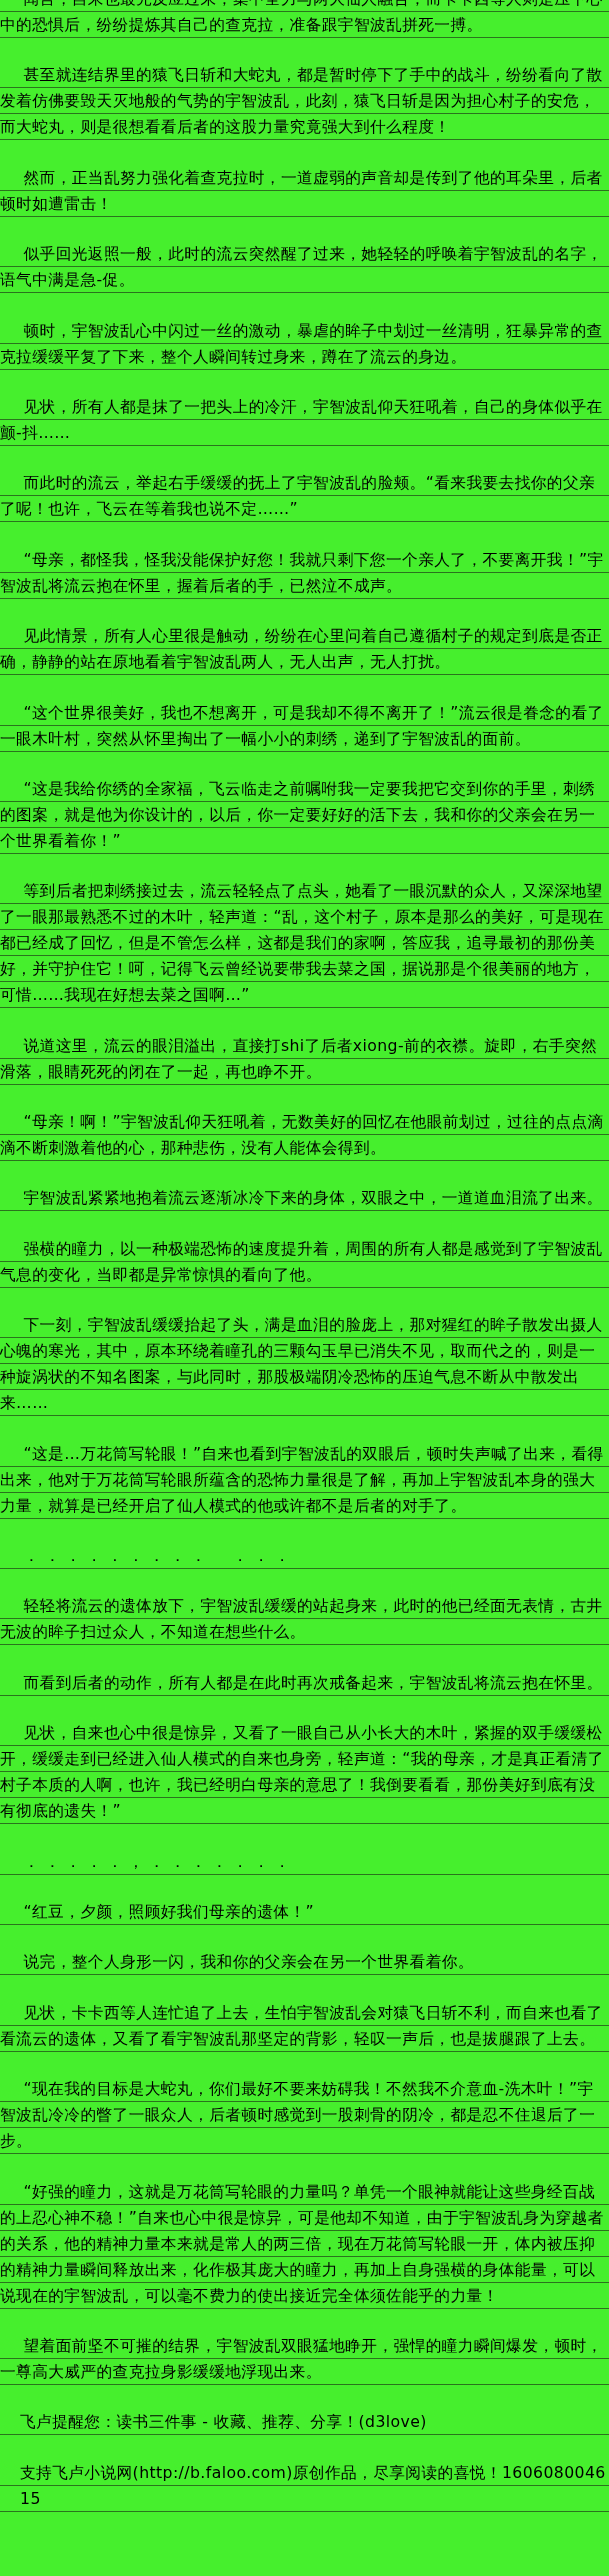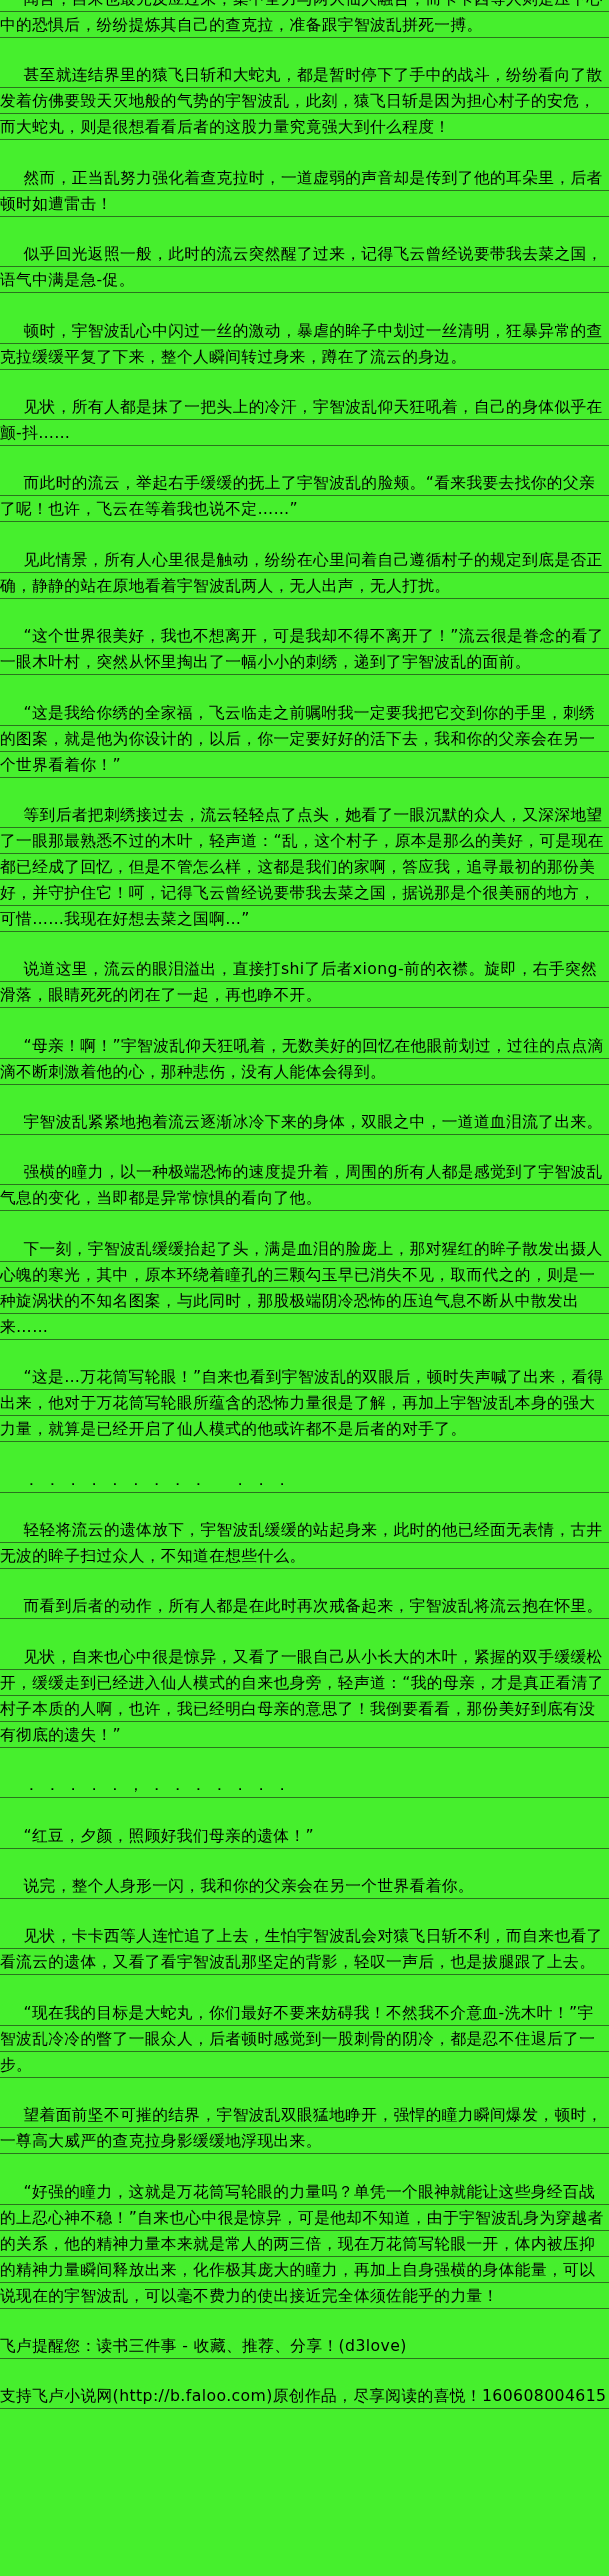--- a/index.html
+++ b/index.html
@@ -37,55 +37,57 @@
       transparent 25px,
       rgba(25, 40, 20, 0.62) 25px,
       rgba(25, 40, 20, 0.62) 26px
     );
   }
   p.para.dots {
     letter-spacing: 5.2px;
   }
   p.para.footer {
     text-indent: 0;
+    padding-left: 20px;
   }
   p.para:last-child {
     margin-bottom: 0;
   }
 </style>
 </head>
 <body>
 
 <div class="page">
   <div class="chapter">
       <p class="para ">闻言，自来也最先反应过来，集中全力与两大仙人融合，而卡卡西等人则是压下心中的恐惧后，纷纷提炼其自己的查克拉，准备跟宇智波乱拼死一搏。</p>
       <p class="para ">甚至就连结界里的猿飞日斩和大蛇丸，都是暂时停下了手中的战斗，纷纷看向了散发着仿佛要毁天灭地般的气势的宇智波乱，此刻，猿飞日斩是因为担心村子的安危，而大蛇丸，则是很想看看后者的这股力量究竟强大到什么程度！</p>
       <p class="para ">然而，正当乱努力强化着查克拉时，一道虚弱的声音却是传到了他的耳朵里，后者顿时如遭雷击！</p>
-      <p class="para ">似乎回光返照一般，此时的流云突然醒了过来，记得飞云曾经说要带我去菜之国，语气中满是急-促。</p>
+      <p class="para ">似乎回光返照一般，此时的流云突然醒了过来，她轻轻的呼唤着宇智波乱的名字，语气中满是急-促。</p>
       <p class="para ">顿时，宇智波乱心中闪过一丝的激动，暴虐的眸子中划过一丝清明，狂暴异常的查克拉缓缓平复了下来，整个人瞬间转过身来，蹲在了流云的身边。</p>
       <p class="para ">见状，所有人都是抹了一把头上的冷汗，宇智波乱仰天狂吼着，自己的身体似乎在颤-抖……</p>
       <p class="para ">而此时的流云，举起右手缓缓的抚上了宇智波乱的脸颊。“看来我要去找你的父亲了呢！也许，飞云在等着我也说不定……”</p>
+      <p class="para ">“母亲，都怪我，怪我没能保护好您！我就只剩下您一个亲人了，不要离开我！”宇智波乱将流云抱在怀里，握着后者的手，已然泣不成声。</p>
       <p class="para ">见此情景，所有人心里很是触动，纷纷在心里问着自己遵循村子的规定到底是否正确，静静的站在原地看着宇智波乱两人，无人出声，无人打扰。</p>
       <p class="para ">“这个世界很美好，我也不想离开，可是我却不得不离开了！”流云很是眷念的看了一眼木叶村，突然从怀里掏出了一幅小小的刺绣，递到了宇智波乱的面前。</p>
       <p class="para ">“这是我给你绣的全家福，飞云临走之前嘱咐我一定要我把它交到你的手里，刺绣的图案，就是他为你设计的，以后，你一定要好好的活下去，我和你的父亲会在另一个世界看着你！”</p>
       <p class="para ">等到后者把刺绣接过去，流云轻轻点了点头，她看了一眼沉默的众人，又深深地望了一眼那最熟悉不过的木叶，轻声道：“乱，这个村子，原本是那么的美好，可是现在都已经成了回忆，但是不管怎么样，这都是我们的家啊，答应我，追寻最初的那份美好，并守护住它！呵，记得飞云曾经说要带我去菜之国，据说那是个很美丽的地方，可惜……我现在好想去菜之国啊…”</p>
       <p class="para ">说道这里，流云的眼泪溢出，直接打shi了后者xiong-前的衣襟。旋即，右手突然滑落，眼睛死死的闭在了一起，再也睁不开。</p>
       <p class="para ">“母亲！啊！”宇智波乱仰天狂吼着，无数美好的回忆在他眼前划过，过往的点点滴滴不断刺激着他的心，那种悲伤，没有人能体会得到。</p>
       <p class="para ">宇智波乱紧紧地抱着流云逐渐冰冷下来的身体，双眼之中，一道道血泪流了出来。</p>
       <p class="para ">强横的瞳力，以一种极端恐怖的速度提升着，周围的所有人都是感觉到了宇智波乱气息的变化，当即都是异常惊惧的看向了他。</p>
       <p class="para ">下一刻，宇智波乱缓缓抬起了头，满是血泪的脸庞上，那对猩红的眸子散发出摄人心魄的寒光，其中，原本环绕着瞳孔的三颗勾玉早已消失不见，取而代之的，则是一种旋涡状的不知名图案，与此同时，那股极端阴冷恐怖的压迫气息不断从中散发出来……</p>
       <p class="para ">“这是…万花筒写轮眼！”自来也看到宇智波乱的双眼后，顿时失声喊了出来，看得出来，他对于万花筒写轮眼所蕴含的恐怖力量很是了解，再加上宇智波乱本身的强大力量，就算是已经开启了仙人模式的他或许都不是后者的对手了。</p>
       <p class="para dots">．．．．．．．．．　．．．</p>
       <p class="para ">轻轻将流云的遗体放下，宇智波乱缓缓的站起身来，此时的他已经面无表情，古井无波的眸子扫过众人，不知道在想些什么。</p>
       <p class="para ">而看到后者的动作，所有人都是在此时再次戒备起来，宇智波乱将流云抱在怀里。</p>
       <p class="para ">见状，自来也心中很是惊异，又看了一眼自己从小长大的木叶，紧握的双手缓缓松开，缓缓走到已经进入仙人模式的自来也身旁，轻声道：“我的母亲，才是真正看清了村子本质的人啊，也许，我已经明白母亲的意思了！我倒要看看，那份美好到底有没有彻底的遗失！”</p>
       <p class="para dots">．．．．．，．．．．．．．</p>
       <p class="para ">“红豆，夕颜，照顾好我们母亲的遗体！”</p>
       <p class="para ">说完，整个人身形一闪，我和你的父亲会在另一个世界看着你。</p>
       <p class="para ">见状，卡卡西等人连忙追了上去，生怕宇智波乱会对猿飞日斩不利，而自来也看了看流云的遗体，又看了看宇智波乱那坚定的背影，轻叹一声后，也是拔腿跟了上去。</p>
       <p class="para ">“现在我的目标是大蛇丸，你们最好不要来妨碍我！不然我不介意血-洗木叶！”宇智波乱冷冷的瞥了一眼众人，后者顿时感觉到一股刺骨的阴冷，都是忍不住退后了一步。</p>
+      <p class="para ">“好强的瞳力，这就是万花筒写轮眼的力量吗？单凭一个眼神就能让这些身经百战的上忍心神不稳！”自来也心中很是惊异，可是他却不知道，由于宇智波乱身为穿越者的关系，他的精神力量本来就是常人的两三倍，现在万花筒写轮眼一开，体内被压抑的精神力量瞬间释放出来，化作极其庞大的瞳力，再加上自身强横的身体能量，可以说现在的宇智波乱，可以毫不费力的使出接近完全体须佐能乎的力量！</p>
       <p class="para ">望着面前坚不可摧的结界，宇智波乱双眼猛地睁开，强悍的瞳力瞬间爆发，顿时，一尊高大威严的查克拉身影缓缓地浮现出来。</p>
-      <p class="para ">“好强的瞳力，这就是万花筒写轮眼的力量吗？单凭一个眼神就能让这些身经百战的上忍心神不稳！”自来也心中很是惊异，可是他却不知道，由于宇智波乱身为穿越者的关系，他的精神力量本来就是常人的两三倍，现在万花筒写轮眼一开，体内被压抑的精神力量瞬间释放出来，化作极其庞大的瞳力，再加上自身强横的身体能量，可以说现在的宇智波乱，可以毫不费力的使出接近完全体须佐能乎的力量！</p>
       <p class="para footer">飞卢提醒您：读书三件事 - 收藏、推荐、分享！(d3love)</p>
       <p class="para footer">支持飞卢小说网(http://b.faloo.com)原创作品，尽享阅读的喜悦！160608004615</p>
     </div>
 </div>
 
 
 </body></html>

